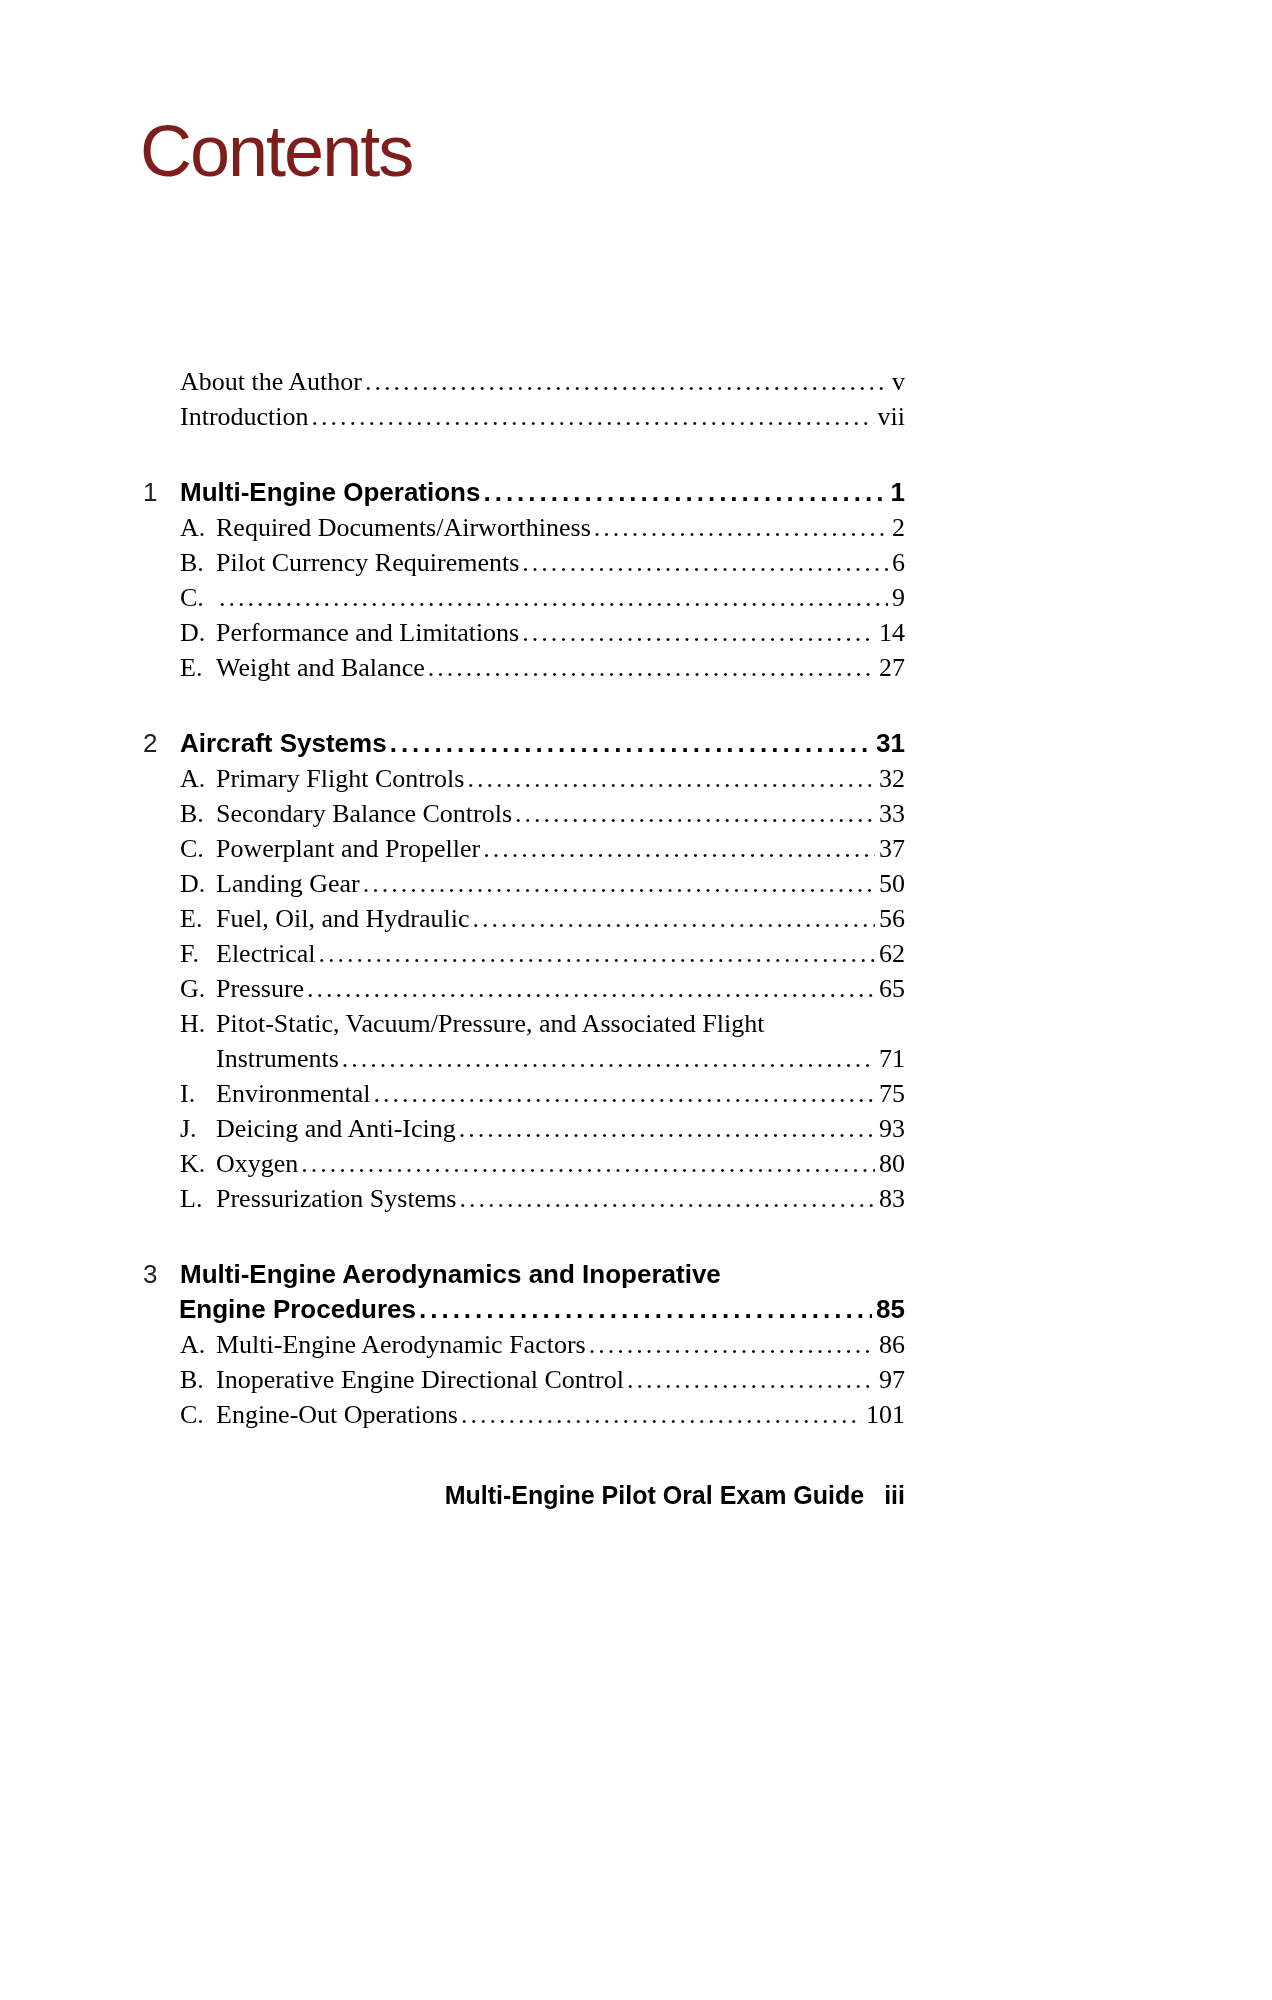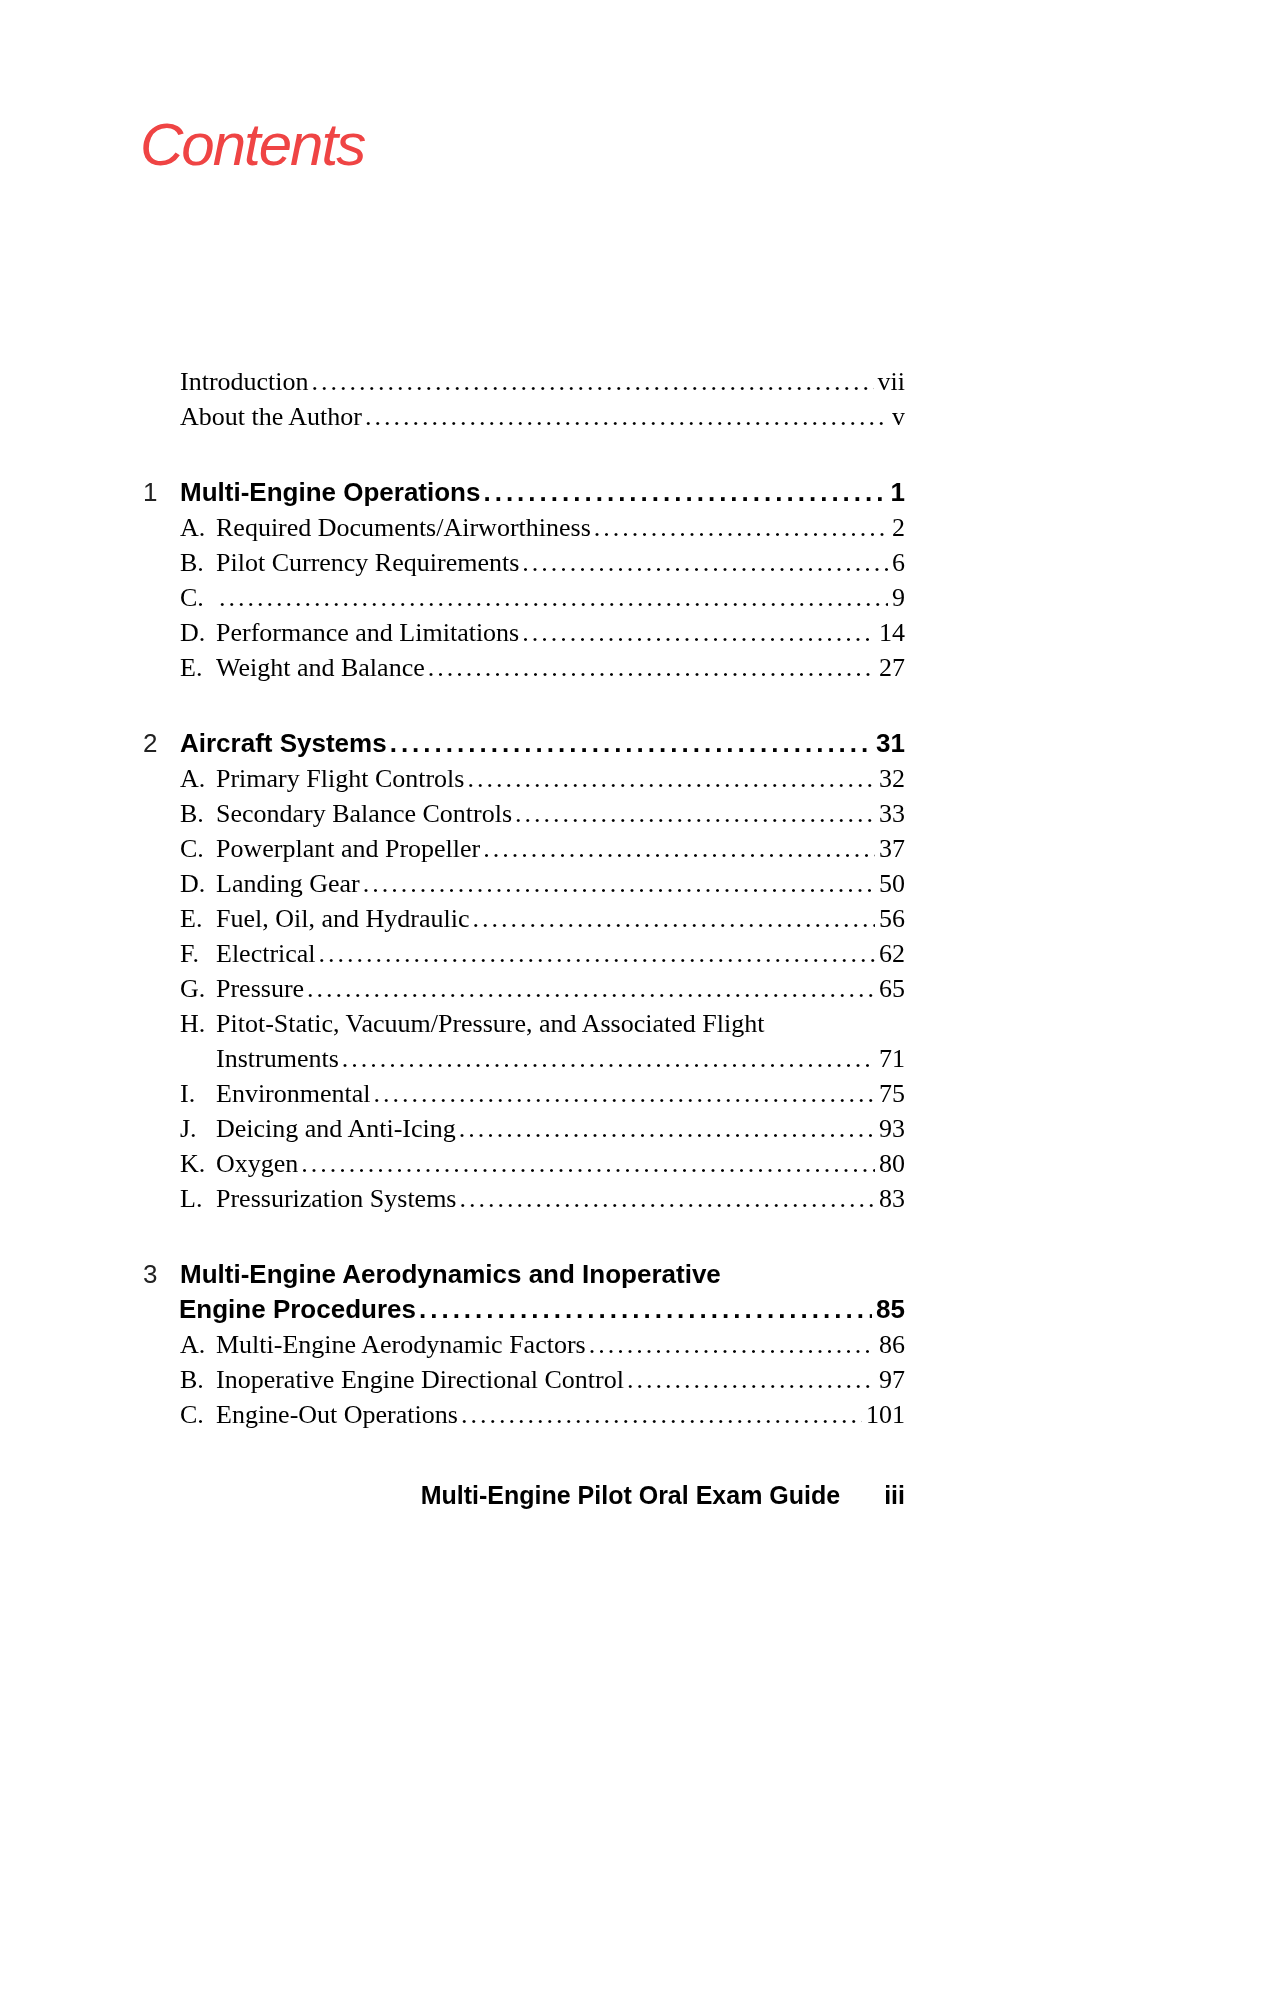--- a/index.html
+++ b/index.html
@@ -11,24 +11,23 @@
     background: #ffffff;
     overflow: hidden;
     color: #111;
   }
   .title {
     position: absolute;
     left: 140px;
     top: 110px;
     font-family: "Liberation Sans", sans-serif;
     font-weight: 300;
-    font-size: 60px;
+    font-size: 72px;
     letter-spacing: -2px;
-    color: #ef4444;
-    font-style: italic;
+    color: #7f1d1d;
   }
   .toc {
     position: absolute;
     left: 143px;
     top: 364px;
     width: 762px;
     font-family: "Liberation Serif", serif;
     font-size: 26px;
     line-height: 35px;
     color: #000;
@@ -65,41 +64,41 @@
     position: absolute;
     left: 143px;
     top: 1481px;
     width: 762px;
     text-align: right;
     font-family: "Liberation Sans", sans-serif;
     font-weight: 700;
     font-size: 25px;
     color: #000;
   }
-  .footer .folio { margin-left: 44px; }
+  .footer .folio { margin-left: 20px; }
 </style>
 </head>
 <body>
 
 <div class="page">
 
   <div class="title">Contents</div>
 
   <div class="toc">
 
     <div class="front-block">
       <div class="row front-row">
+        <span class="text">About the Author</span>
+        <span class="leader"></span>
+        <span class="pagenum">v</span>
+      </div>
+      <div class="row front-row">
         <span class="text">Introduction</span>
         <span class="leader"></span>
         <span class="pagenum">vii</span>
-      </div>
-      <div class="row front-row">
-        <span class="text">About the Author</span>
-        <span class="leader"></span>
-        <span class="pagenum">v</span>
       </div>
     </div>
 
     <div class="chapter">
       <div class="row chapter-heading">
         <span class="ch-num">1</span>
         <span class="ch-title">Multi-Engine Operations</span>
         <span class="leader"></span>
         <span class="pagenum">1</span>
       </div>

